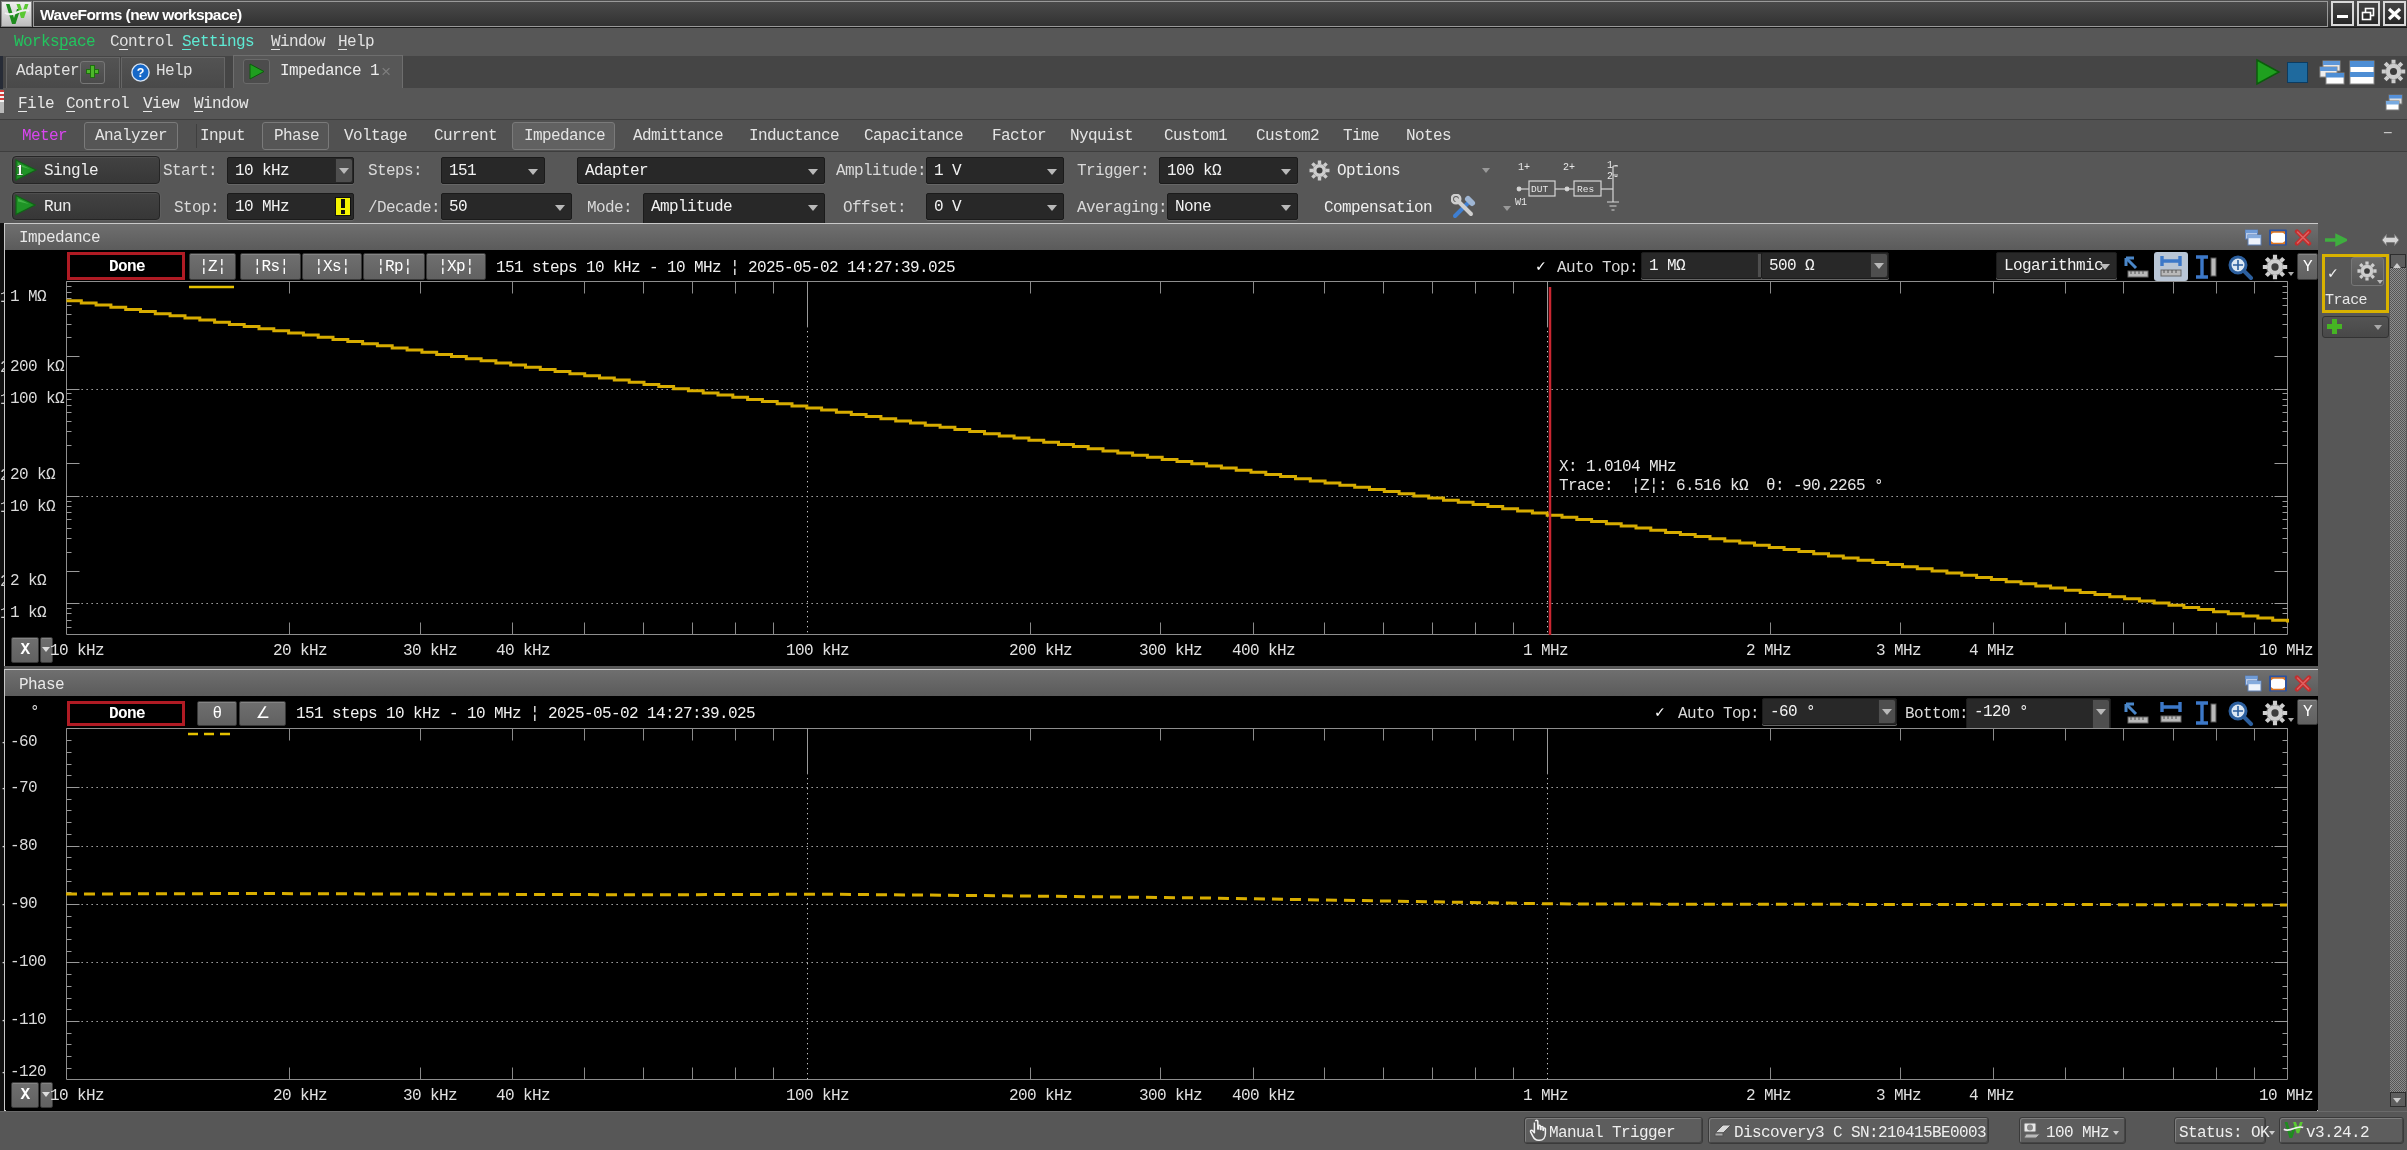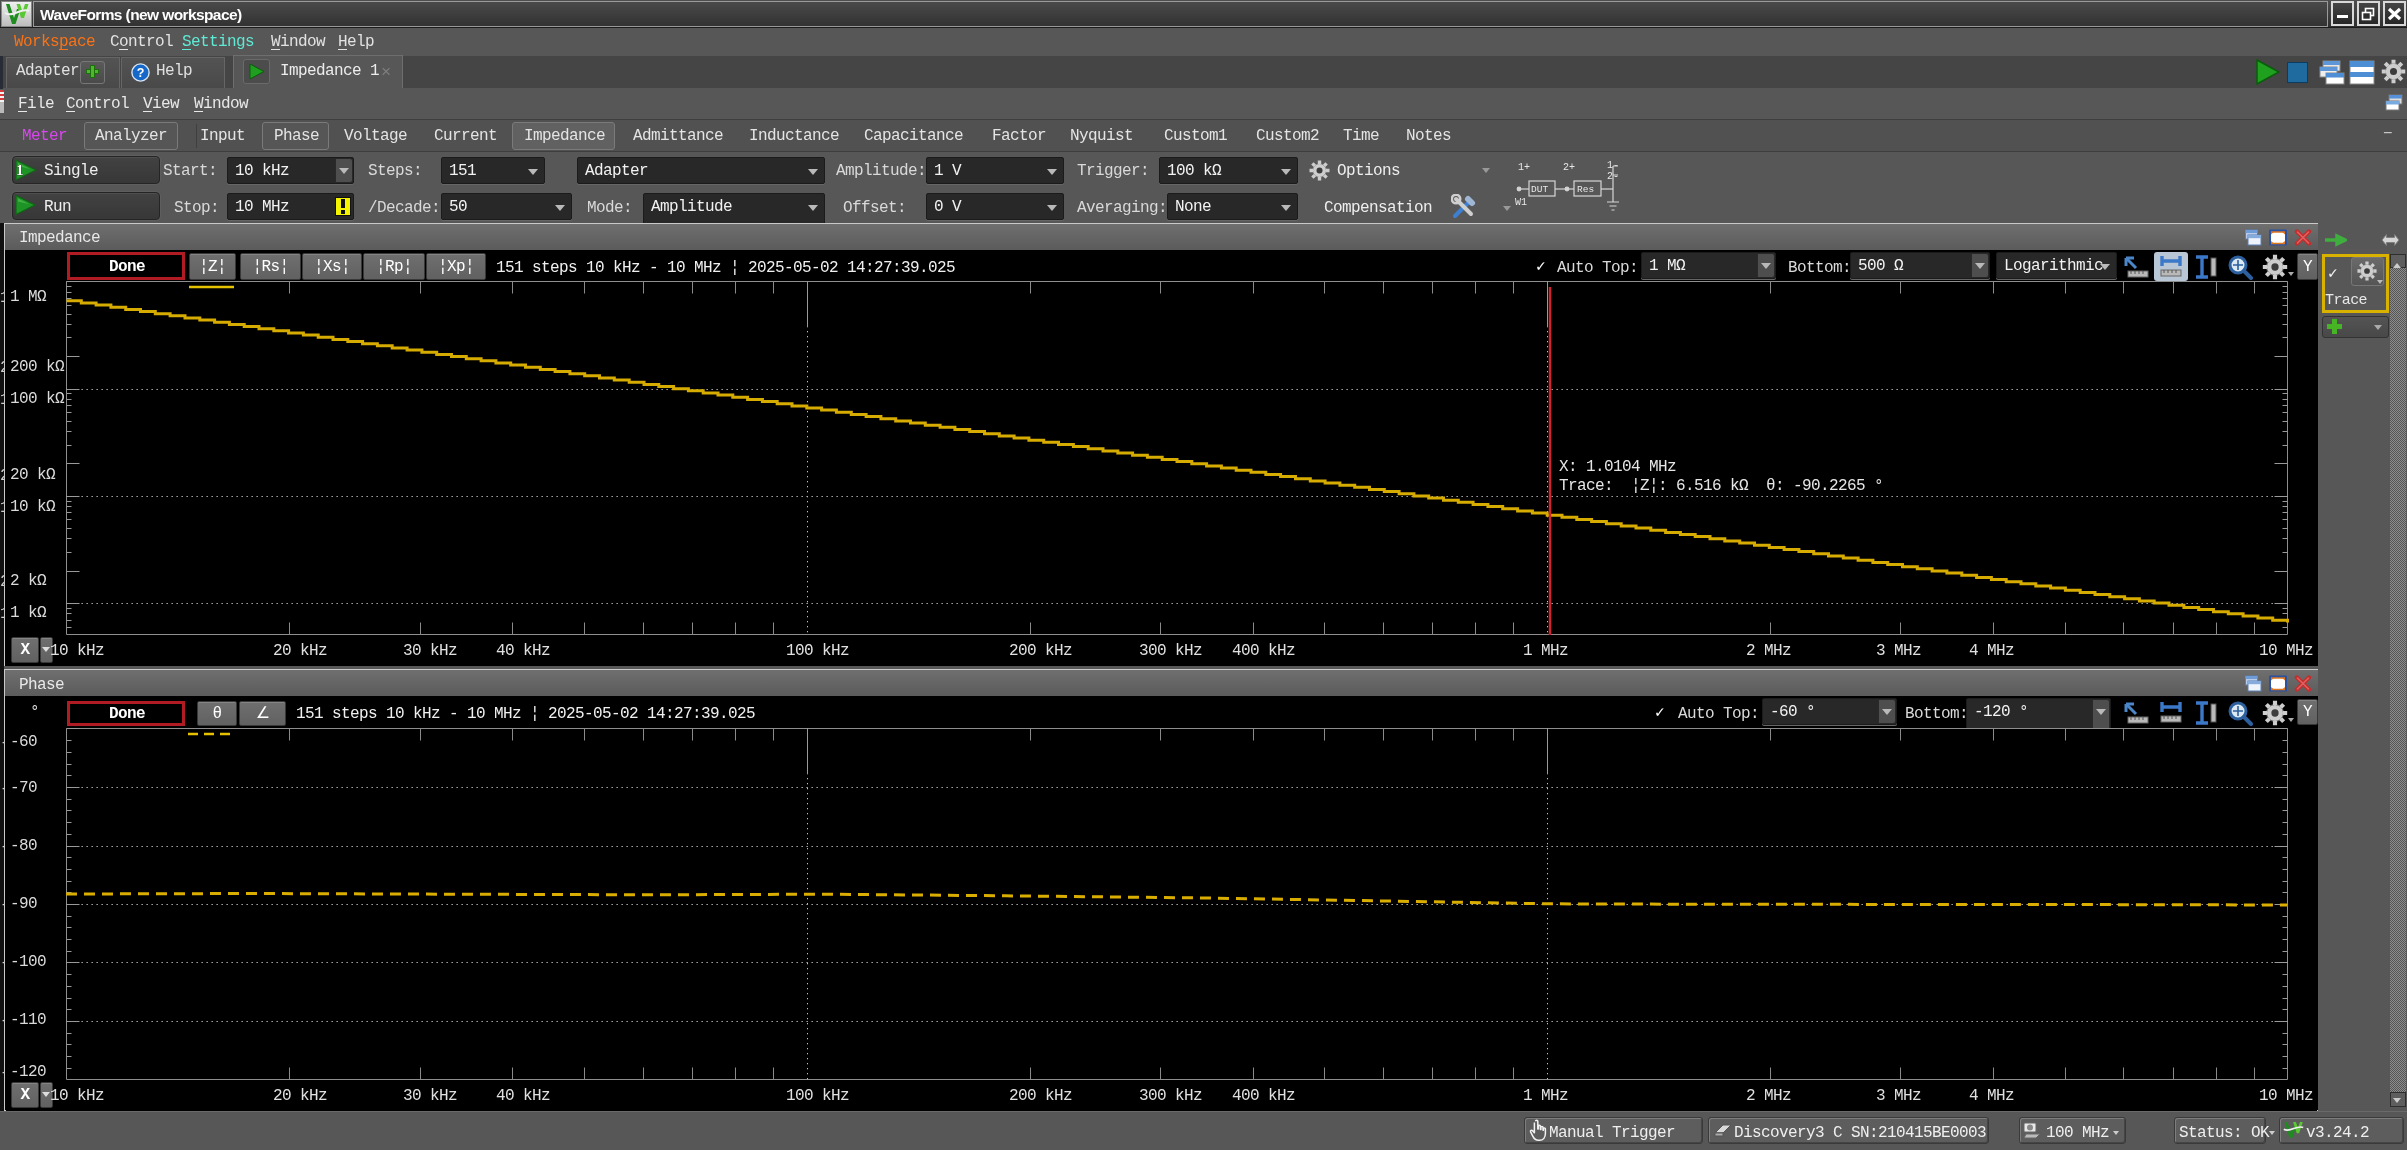--- a/index.html
+++ b/index.html
@@ -39,21 +39,21 @@
     <div class="abs" style="left:2383px;top:1px;width:23px;height:25px;background:linear-gradient(#454545,#262626);border:2px solid #d8d8d8"></div>
     <div class="abs" style="left:2337px;top:15px;width:11px;height:3px;background:#fff"></div>
     <svg class="abs" style="left:2361px;top:7px" width="15" height="14" viewBox="0 0 15 14">
 <rect x="4.5" y="1.5" width="8" height="7" fill="none" stroke="#fff" stroke-width="1.6"></rect>
 <rect x="1.5" y="5.5" width="8" height="7" fill="#2e2e2e" stroke="#fff" stroke-width="1.6"></rect>
 </svg>
     <svg class="abs" style="left:2387px;top:7px" width="15" height="14" viewBox="0 0 15 14">
 <path d="M2 2 L13 12 M13 2 L2 12" stroke="#fff" stroke-width="3.2"></path>
 </svg>
     <div class="bar" style="top:28px;height:28px;background:#575757"></div>
-    <div class="t mitem" style="left:14px;top:33px;color:#f97316">Works<u>p</u>ace</div>
+    <div class="t mitem" style="left:14px;top:33px;color:#22c55e">Works<u>p</u>ace</div>
     <div class="t mitem" style="left:110px;top:33px;color:#e2e2e2">C<u>o</u>ntrol</div>
     <div class="t mitem" style="left:182px;top:33px;color:#5eead4"><u>S</u>ettings</div>
     <div class="t mitem" style="left:271px;top:33px;color:#e2e2e2"><u>W</u>indow</div>
     <div class="t mitem" style="left:338px;top:33px;color:#e2e2e2"><u>H</u>elp</div>
     <div class="bar" style="top:56px;height:32px;background:#454545"></div>
     <div class="abs" style="left:6px;top:57px;width:114px;height:31px;background:linear-gradient(#535353,#494949);border:1px solid #666;border-bottom:none"></div>
     <div class="t" style="left:16px;top:62px;color:#e0e0e0">Adapter</div>
     <div class="abs" style="left:80px;top:61px;width:25px;height:23px;background:linear-gradient(#5a5a5a,#4a4a4a);border:1px solid #777;border-radius:3px"></div>
     <div class="abs" style="left:86px;top:69px;width:13px;height:5px;background:#4db82a;border:1px solid #1e6d10"></div>
     <div class="abs" style="left:90px;top:65px;width:5px;height:13px;background:#4db82a;border:1px solid #1e6d10"></div>
@@ -271,21 +271,21 @@
     <div class="tbtn" style="left:426px;top:253px;width:60px;height:27px;line-height:26px">¦Xp¦</div>
     <div class="t" style="left:496px;top:259px;color:#f0f0f0">151 steps 10 kHz - 10 MHz ¦ 2025-05-02 14:27:39.025</div>
     <div class="t tb" style="left:1536px;top:258px;color:#fff">✓</div>
     <div class="t" style="left:1557px;top:259px;">Auto Top:</div>
     <div class="field" style="left:1641px;top:252px;width:135px;height:27px">
       <div class="val">1 MΩ</div>
       <div class="combo-seg"></div>
       <div class="darr" style="right:4px;top:10px"></div>
     </div>
     <div class="t" style="left:1788px;top:259px;">Bottom:</div>
-    <div class="field" style="left:1850px;top:252px;width:140px;height:27px">
+    <div class="field" style="left:1761px;top:252px;width:128px;height:27px">
       <div class="val">500 Ω</div>
       <div class="combo-seg"></div>
       <div class="darr" style="right:4px;top:10px"></div>
     </div>
     <div class="field" style="left:1996px;top:252px;width:121px;height:27px">
       <div class="val">Logarithmic</div>
       <div class="darr" style="right:6px;top:11px"></div>
     </div>
     <svg class="abs" style="left:2122px;top:254px" width="28" height="26" viewBox="0 0 28 26">
 <path d="M4 4 L14 14" stroke="#4a86c8" stroke-width="3"></path>

